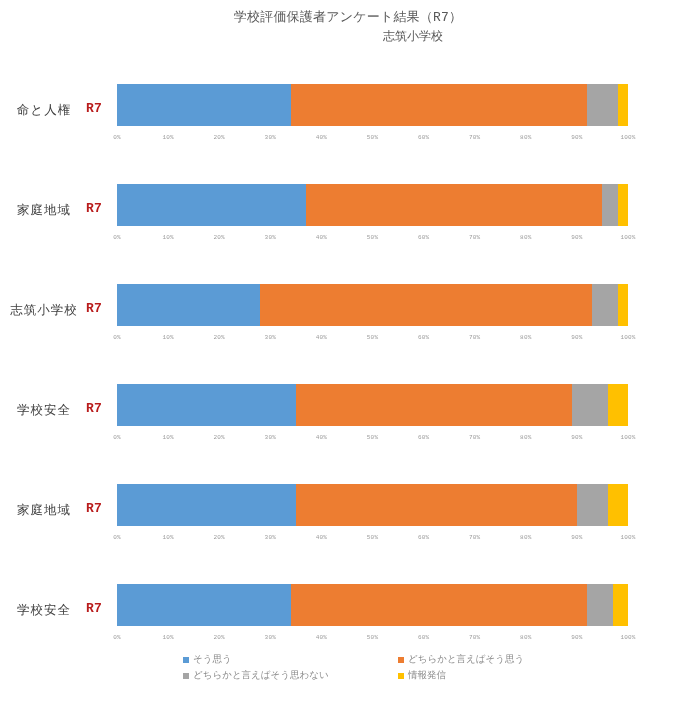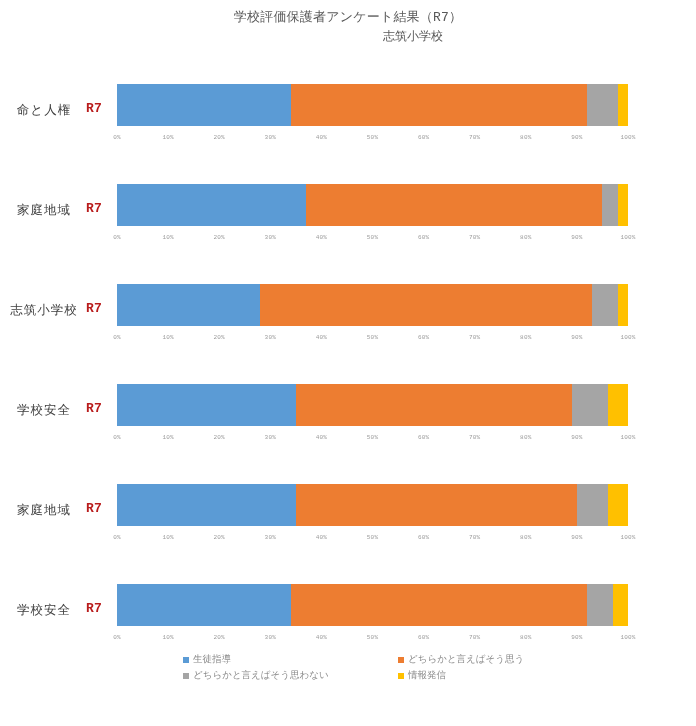--- a/index.html
+++ b/index.html
@@ -323,21 +323,21 @@
           <div class="tick" style="left: 90%;">90%</div>
           <div class="tick" style="left: 100%;">100%</div>
         </div>
       </div>
     </div>
 
   <div class="legend">
     <div class="legend-grid" id="legend-grid">
         <div class="legend-item">
           <span class="legend-swatch c0" style="background: rgb(91, 155, 213);"></span>
-          <span class="legend-text">生徒指導</span>
+          <span class="legend-text">そう思う</span>
         </div>
         <div class="legend-item">
           <span class="legend-swatch c1" style="background: rgb(237, 125, 49);"></span>
           <span class="legend-text">どちらかと言えばそう思う</span>
         </div>
         <div class="legend-item">
           <span class="legend-swatch c2" style="background: rgb(165, 165, 165);"></span>
           <span class="legend-text">どちらかと言えばそう思わない</span>
         </div>
         <div class="legend-item">

